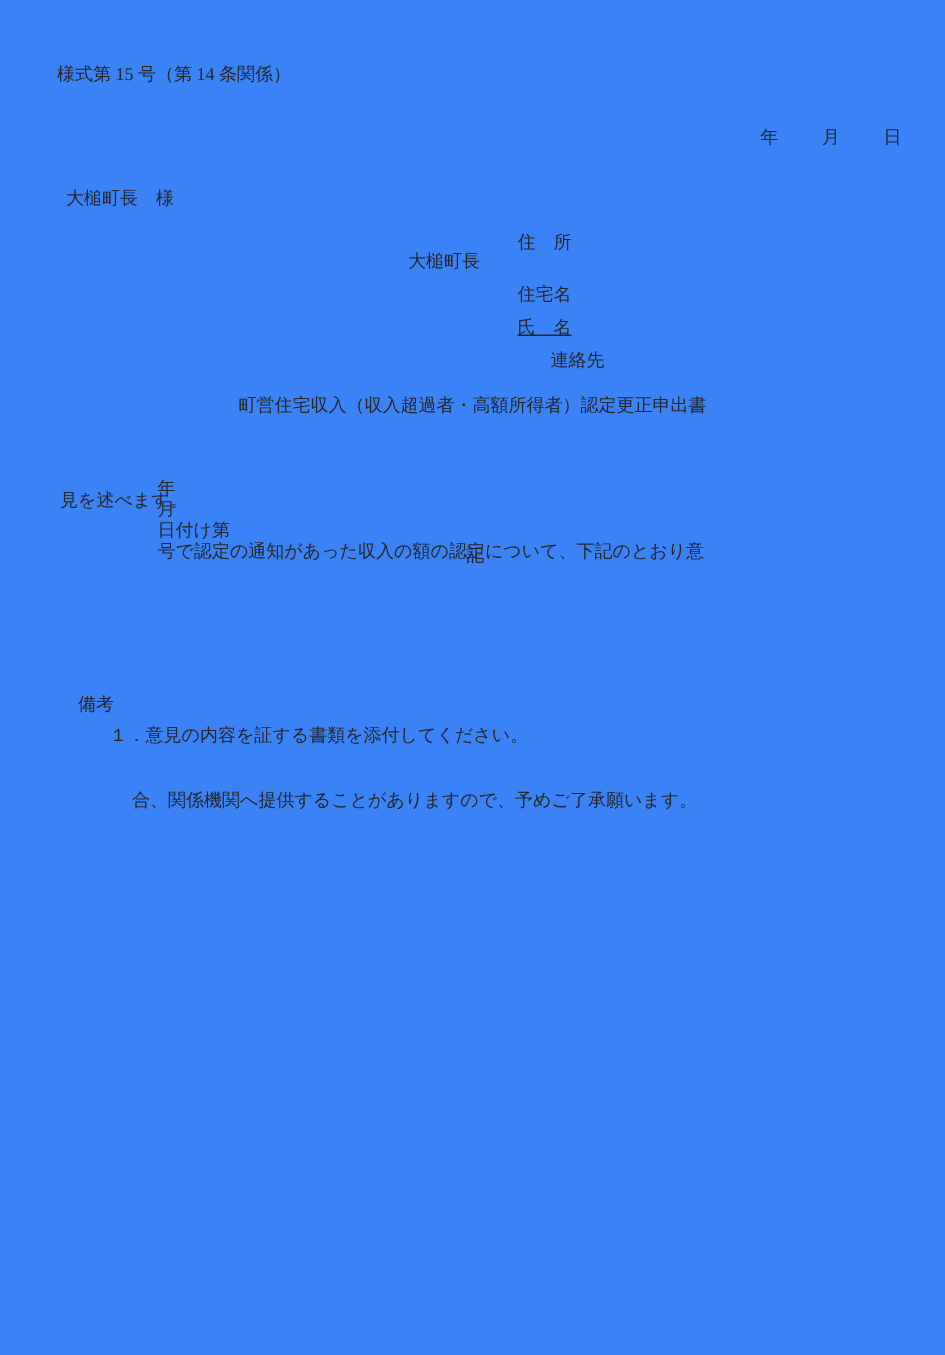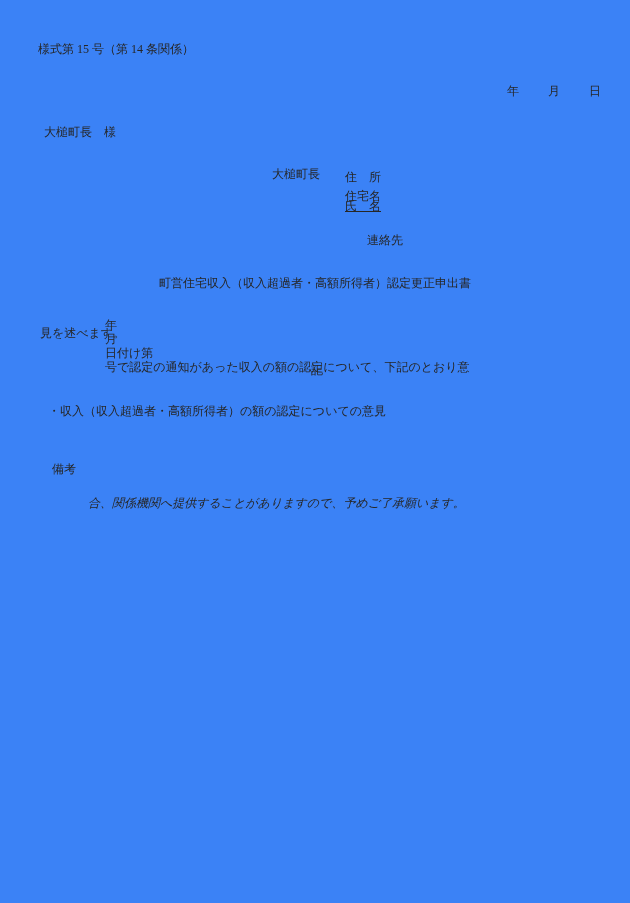--- a/index.html
+++ b/index.html
@@ -30,21 +30,20 @@
     display: flex;
     gap: 12px;
   }
   .centered {
     left: 0;
     width: 630px;
     text-align: center;
   }
   .title-line {
     box-sizing: border-box;
-    margin-top: 13px;
   }
   .body-line1 .tok-year   { margin-right: 27px; }
   .body-line1 .tok-month  { margin-right: 23px; }
   .body-line1 .tok-dayp   { margin-right: 30px; }
 </style>
 </head>
 <body>
 
 <div class="page">
 
@@ -56,39 +55,39 @@
     <span>日</span>
   </div>
 
   <div class="line addressee" style="left:44px; top:125px;text-align:right;">
     <span>大槌町長</span>
     <span>様</span>
   </div>
 
   <div class="line" style="left:272px; top:167px;">大槌町長</div>
 
-  <div class="line" style="left:345px; top:170px;">住　所</div>
+  <div class="line" style="left:345px; top:154px;">住　所</div>
   <div class="line" style="left:345px; top:189px;">住宅名</div>
-  <div class="line" style="left:345px; top:199px;text-decoration:underline;">氏　名</div>
+  <div class="line" style="left:345px; top:211px;text-decoration:underline;">氏　名</div>
   <div class="line" style="left:345px; top:233px;margin-left:22px;">連絡先</div>
 
   <div class="line centered title-line" style="top:263px;">町営住宅収入（収入超過者・高額所得者）認定更正申出書</div>
 
   <div class="line body-line1" style="left:93px; top:304px;">
     <span class="tok-year">年</span>
     <span class="tok-month">月</span>
     <span class="tok-dayp">日付け第</span>
     <span>号で認定の通知があった収入の額の認定について、下記のとおり意</span>
   </div>
 
   <div class="line" style="left:40px; top:326px;">見を述べます。</div>
 
   <div class="line centered" style="top:363px; padding-left:4px; box-sizing:border-box;">記</div>
 
-  <div class="line" style="left:48px; top:404px;">・収入（収入超過者・高額所得者）の額の認定についての意見</div>
 
   <div class="line" style="left:52px; top:462px;">備考</div>
 
+  <div class="line" style="left:73px; top:483px;">１．意見の内容を証する書類を添付してください。</div>
 
 
-  <div class="line" style="left:88px; top:496px;font-style:italic;">合、関係機関へ提供することがありますので、予めご了承願います。</div>
+  <div class="line" style="left:88px; top:526px;">合、関係機関へ提供することがありますので、予めご了承願います。</div>
 
 </div>
 
 </body></html>

